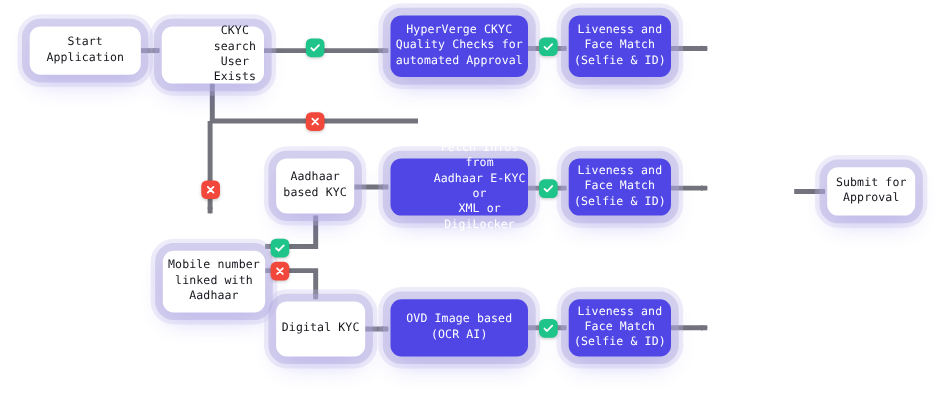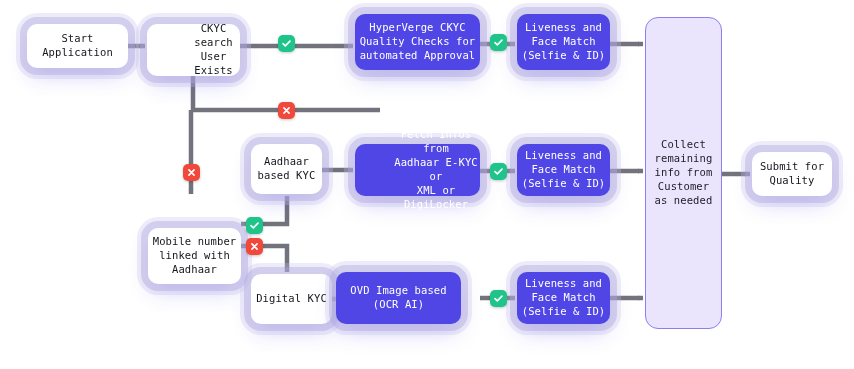--- a/index.html
+++ b/index.html
@@ -175,42 +175,35 @@
   <div class="node indigo" style="left:517px;top:144px;width:93px;height:52px;">
     <span class="label">Liveness and
 Face Match
 (Selfie &amp; ID)</span>
   </div>
 
   <div class="node white" style="left:251px;top:274px;width:81px;height:50px;">
     <span class="label">Digital KYC</span>
   </div>
 
-  <div class="node indigo" style="left:336px;top:272px;width:125px;height:52px;">
+  <div class="node indigo" style="left:355px;top:272px;width:125px;height:52px;">
     <span class="label">OVD Image based
 (OCR AI)</span>
   </div>
 
   <div class="node indigo" style="left:517px;top:272px;width:93px;height:52px;">
     <span class="label">Liveness and
 Face Match
 (Selfie &amp; ID)</span>
   </div>
 
-  <div class="node lavender" style="left:645px;top:17px;width:77px;height:312px;">
-    <span class="label">Collect
-remaining
-info from
-Customer
-as needed</span>
-  </div>
 
   <div class="node white" style="left:752px;top:152px;width:80px;height:44px;">
     <span class="label">Submit for
-Quality</span>
+Approval</span>
   </div>
 
   <div class="badge yes" style="left:278px;top:35px;">
     <span>
       <svg width="11" height="11" viewBox="0 0 12 12">
           <path d="M2.2 6.2 L4.7 8.6 L9.8 3.4" fill="none" stroke="#ffffff" stroke-width="1.8" stroke-linecap="round" stroke-linejoin="round"></path>
         </svg>
     </span>
   </div>
 

